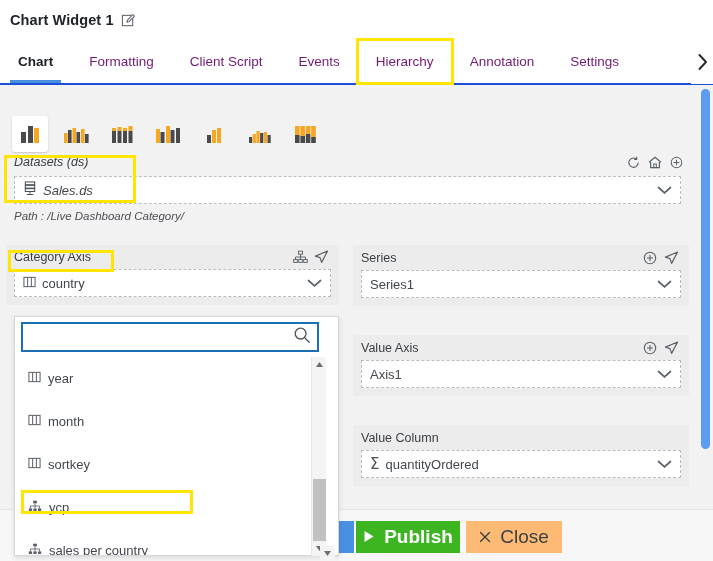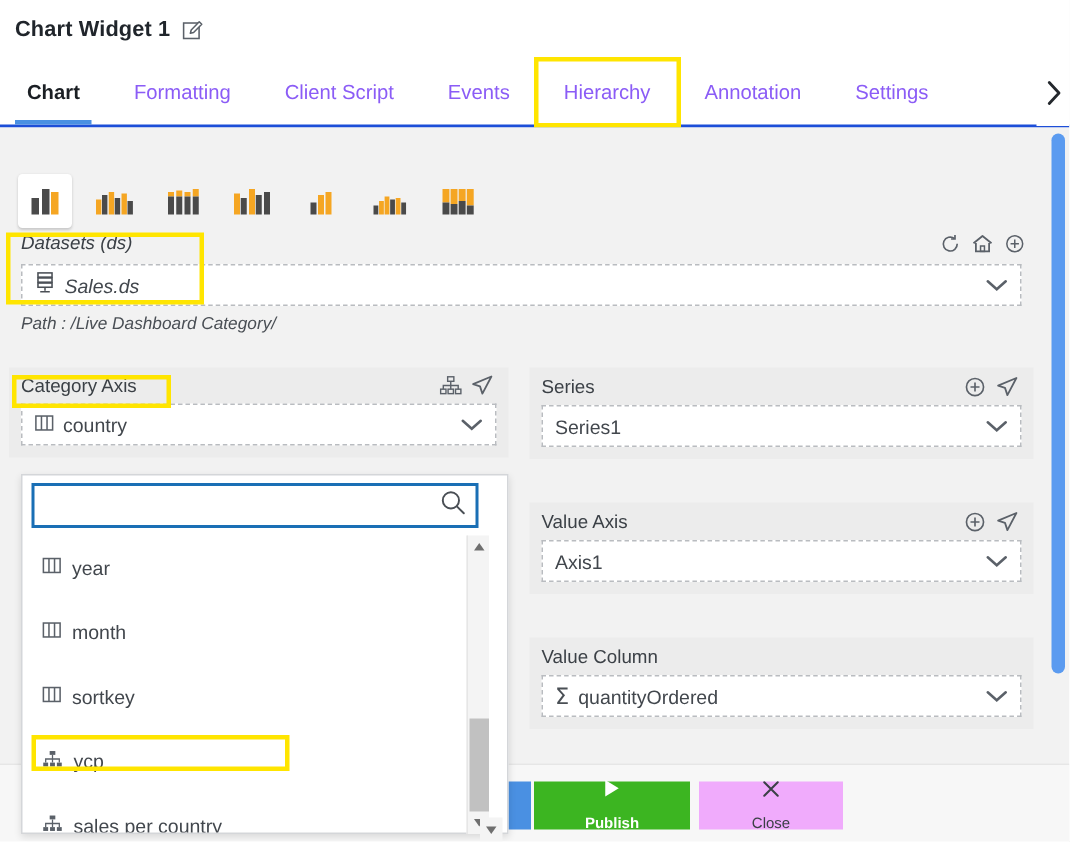--- a/index.html
+++ b/index.html
@@ -45,21 +45,21 @@
     position: absolute; left: 0; top: 40px;
     width: 713px; height: 45px;
     background: #ffffff;
     border-bottom: 2px solid #1d4ed8;
     display: flex; align-items: stretch;
   }
   .tab {
     position: relative;
     display: flex; align-items: center; justify-content: center;
     font-size: 13.5px;
-    color: #8b5cf6;
+    color: #701a75;
     padding: 0 18px;
     cursor: pointer;
     white-space: nowrap;
   }
   .tab.active { color: #1b1f24; font-weight: bold; }
   .tab.active::after {
     content: "";
     position: absolute; left: 10px; right: 10px; bottom: 0;
     height: 3px; background: #4a90e2;
   }
@@ -279,38 +279,37 @@
     width: 713px; height: 52px;
     background: #f7f7f7;
     border-top: 1px solid #e6e6e6;
     z-index: 15;
   }
   .btn {
     position: absolute;
     height: 32px;
     display: flex; align-items: center; justify-content: center;
     gap: 9px;
-    font-size: 10px;
+    font-size: 19px;
     cursor: pointer;
     border: 0;
     font-family: "Liberation Sans", sans-serif;
-    flex-direction: column;
   }
   .btn-blue {
     left: 332px; top: 11px; width: 22px;
     background: #4a90e2; color: #fff;
   }
   .btn-publish {
     left: 356px; top: 11px; width: 104px;
     background: #3cb521; color: #ffffff;
     font-weight: bold;
   }
   .btn-close {
     left: 466px; top: 11px; width: 96px;
-    background: #f0abfc; color: #3b4046;
+    background: #fdba74; color: #3b4046;
   }
 
   .scroll-foot {
     position: absolute; left: 320px; bottom: 0;
     width: 15px; height: 16px;
     background: #f4f4f4;
     display: flex; align-items: center; justify-content: center;
     z-index: 21;
   }
 </style>

